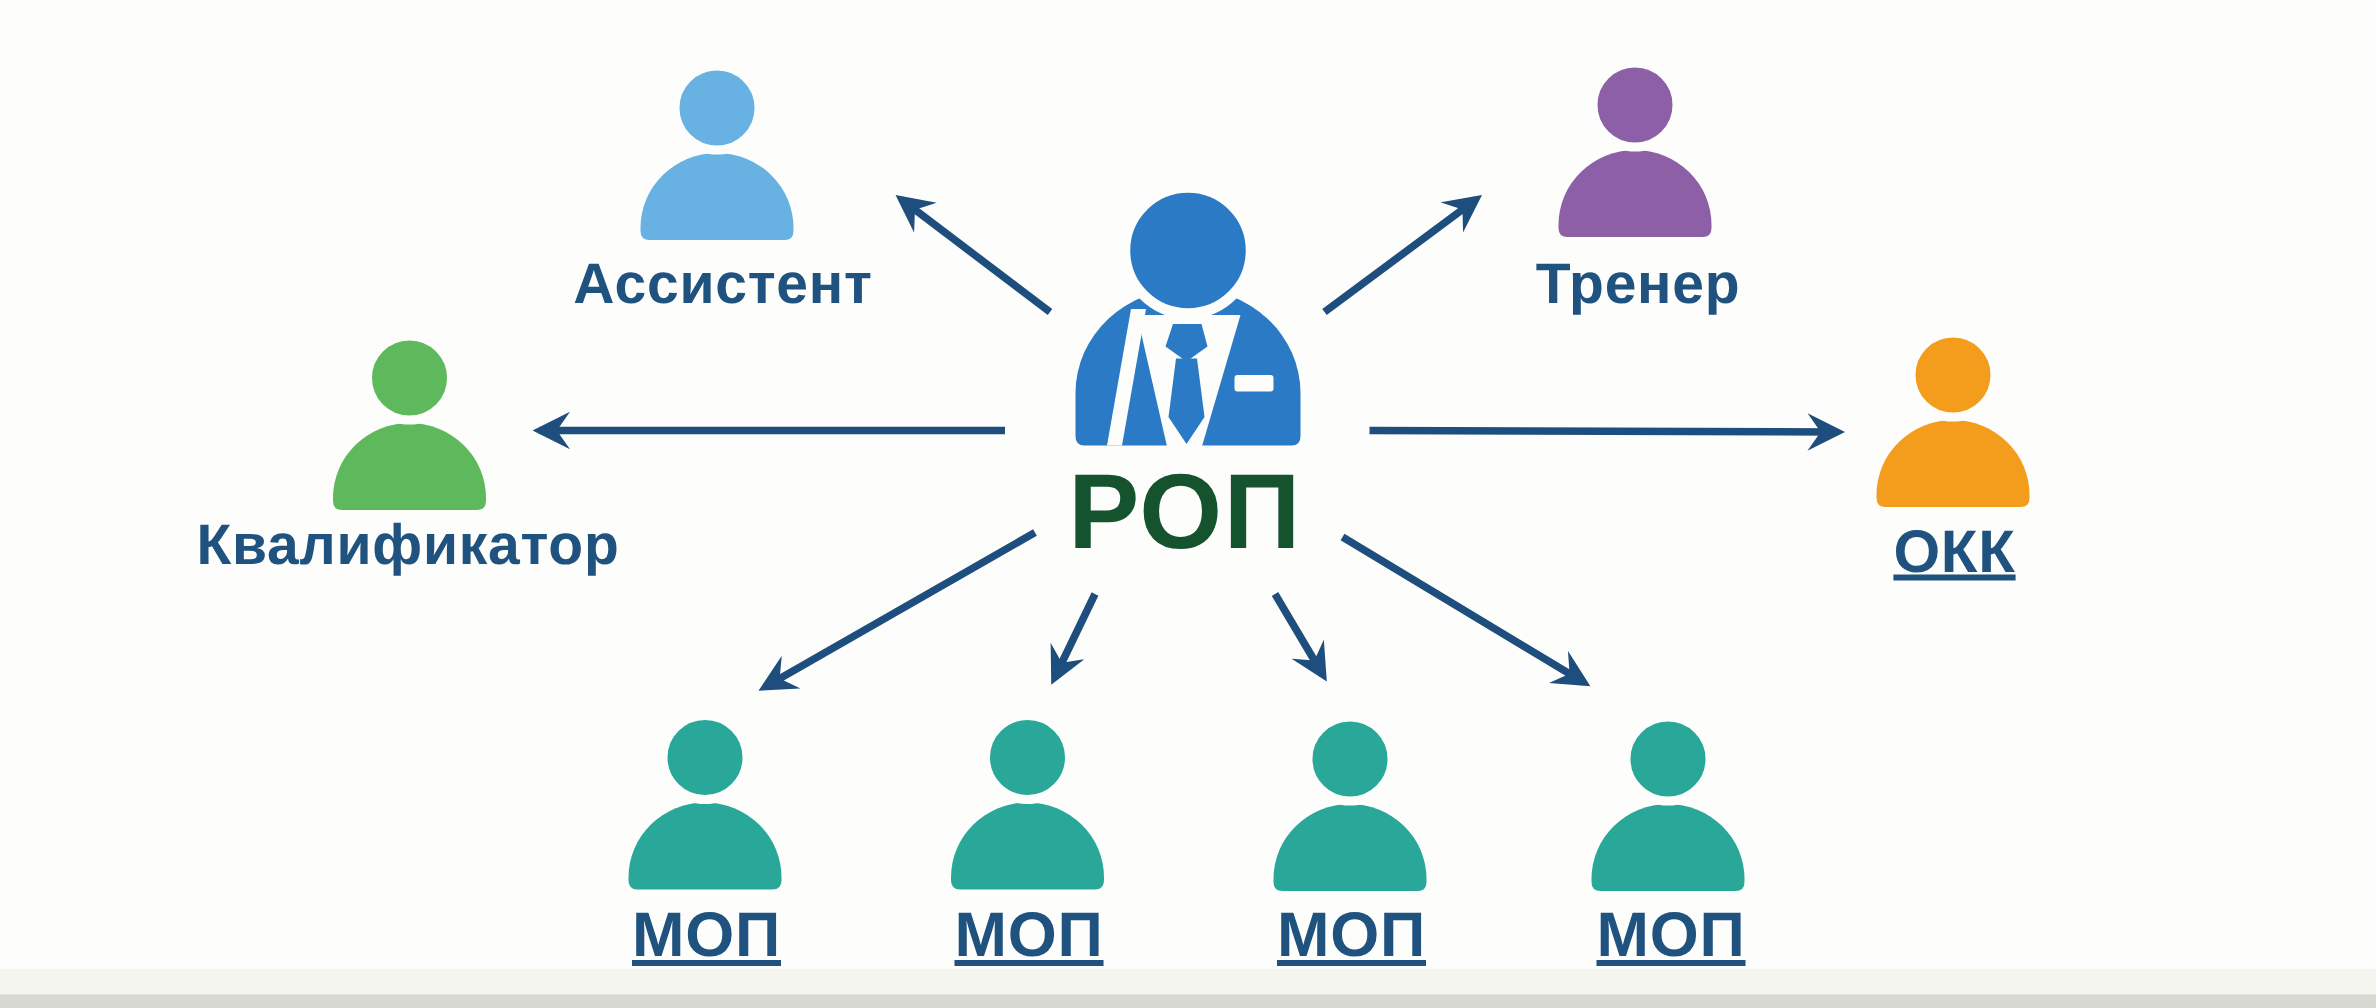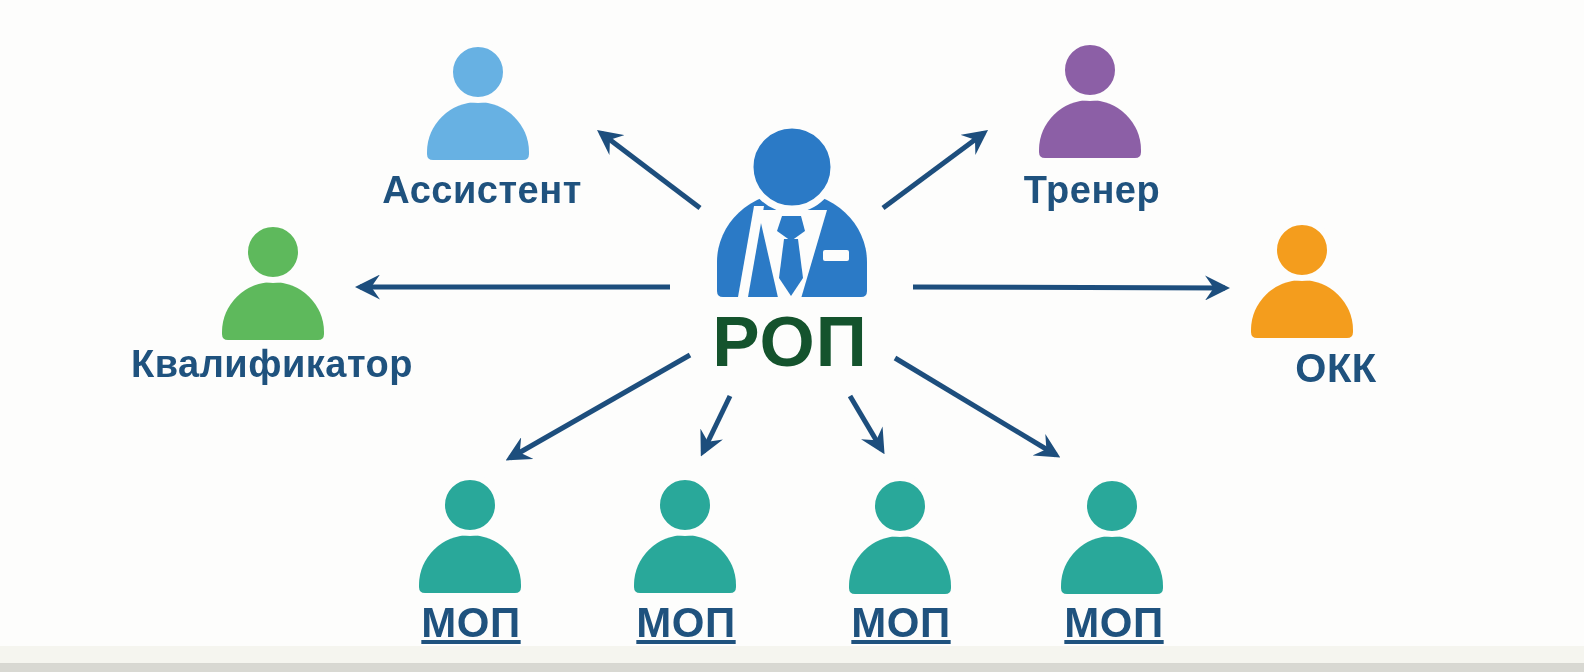--- a/index.html
+++ b/index.html
@@ -72,20 +72,20 @@
       <path d="M 782 216 L 801 216 L 805 231 L 791 241 L 777 231 Z"></path>
       <path d="M 784 239 L 798 239 L 803 278 L 791 296 L 779 278 Z"></path>
       <rect x="823" y="250" width="26" height="11" rx="2" fill="#fdfdfc"></rect>
       <circle cx="792" cy="167" r="42" stroke="#fdfdfc" stroke-width="7"></circle>
     </g>
   </svg>
 
   <div class="node-label lbl-38" style="left:482px; top:171px;">Ассистент</div>
   <div class="node-label lbl-38" style="left:272px; top:345px;">Квалификатор</div>
   <div class="node-label lbl-38" style="left:1092px; top:171px;">Тренер</div>
-  <div class="node-label lbl-40" style="left:1336px; top:348px;">ОКК</div>
+  <div class="node-label lbl-40" style="left:1303px; top:348px;text-decoration:underline;">ОКК</div>
   <div class="node-label lbl-42" style="left:471px; top:602px;">МОП</div>
   <div class="node-label lbl-42" style="left:686px; top:602px;">МОП</div>
   <div class="node-label lbl-42" style="left:901px; top:602px;">МОП</div>
   <div class="node-label lbl-42" style="left:1114px; top:602px;">МОП</div>
   <div class="node-label lbl-rop" style="left:790px; top:306px;">РОП</div>
 
 </div>
 
 </body></html>

